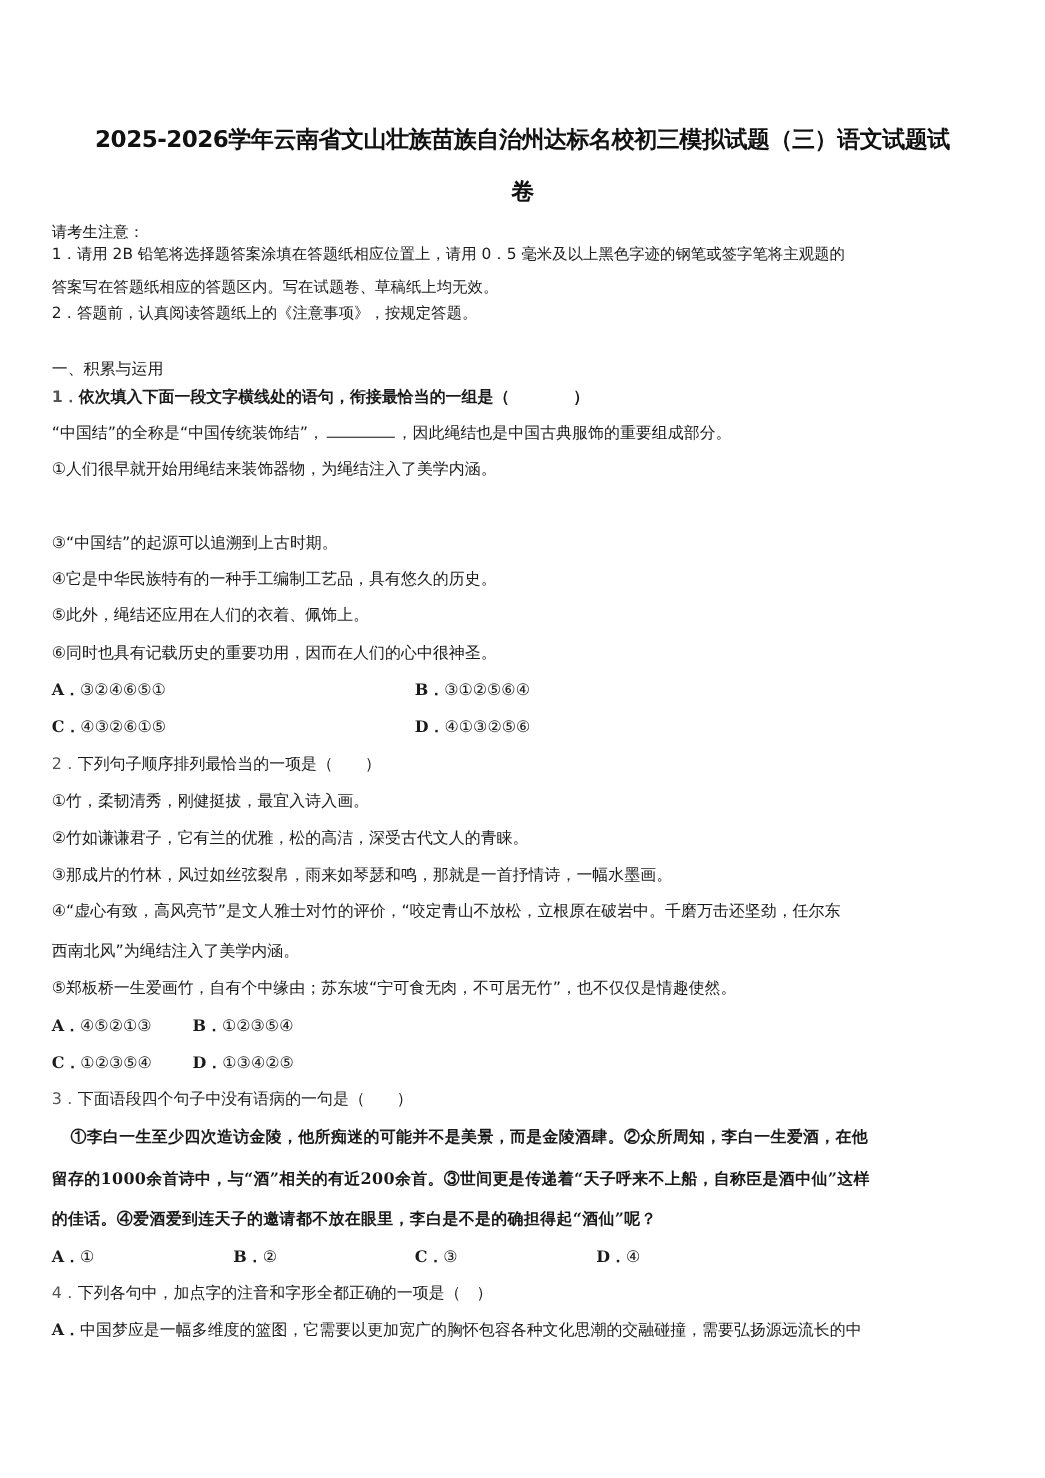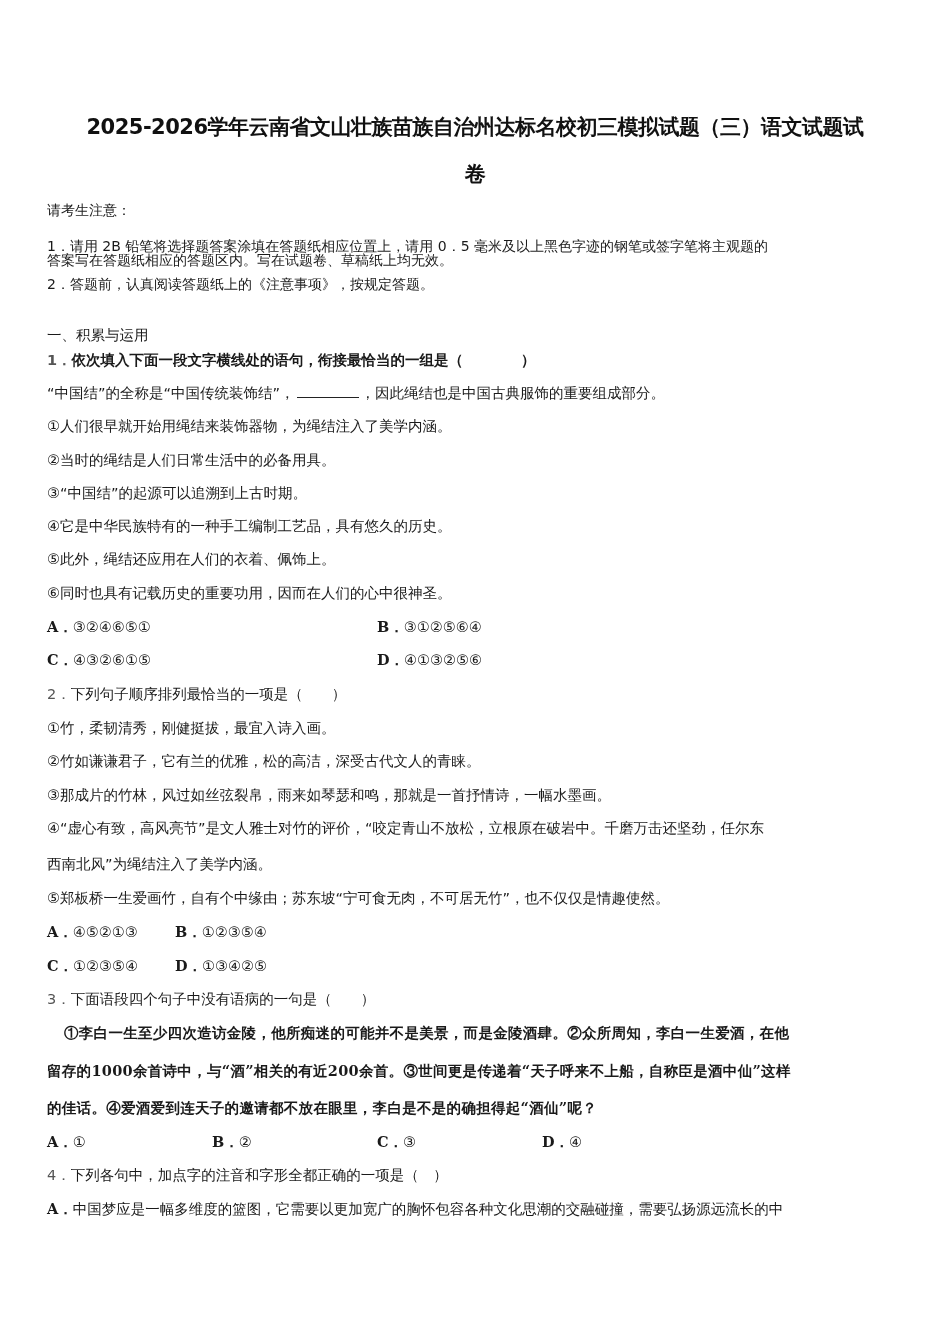--- a/index.html
+++ b/index.html
@@ -21,34 +21,33 @@
   </style>
 </head>
 <body>
 
 <div class="page">
 
   <div class="title" style="top:113px;">2025-2026学年云南省文山壮族苗族自治州达标名校初三模拟试题（三）语文试题试</div>
   <div class="title" style="top:160px;">卷</div>
 
   <div class="line notice" style="top:202px;">请考生注意：</div>
-  <div class="line notice" style="top:238px;">1．请用 2B 铅笔将选择题答案涂填在答题纸相应位置上，请用 0．5 毫米及以上黑色字迹的钢笔或签字笔将主观题的</div>
+  <div class="line notice" style="top:222px;">1．请用 2B 铅笔将选择题答案涂填在答题纸相应位置上，请用 0．5 毫米及以上黑色字迹的钢笔或签字笔将主观题的</div>
   <div class="line notice" style="top:252px;">答案写在答题纸相应的答题区内。写在试题卷、草稿纸上均无效。</div>
   <div class="line notice" style="top:276px;">2．答题前，认真阅读答题纸上的《注意事项》，按规定答题。</div>
 
   <div class="line" style="top:326px;">一、积累与运用</div>
 
   <div class="line" style="top:351px;font-weight:bold;">
     <span class="q-num">1．</span><span>依次填入下面一段文字横线处的语句，衔接最恰当的一组是（　　　　）</span>
   </div>
   <div class="line" style="top:384px;">
     <span>“中国结”的全称是“中国传统装饰结”，</span><span class="blank"></span><span>，因此绳结也是中国古典服饰的重要组成部分。</span>
   </div>
   <div class="line" style="top:417px;">①人们很早就开始用绳结来装饰器物，为绳结注入了美学内涵。</div>
-  <div class="line" style="top:451px;">②当时的绳结是人们日常生活中的必备用具。</div>
   <div class="line" style="top:484px;">③“中国结”的起源可以追溯到上古时期。</div>
   <div class="line" style="top:517px;">④它是中华民族特有的一种手工编制工艺品，具有悠久的历史。</div>
   <div class="line" style="top:550px;">⑤此外，绳结还应用在人们的衣着、佩饰上。</div>
   <div class="line" style="top:584px;">⑥同时也具有记载历史的重要功用，因而在人们的心中很神圣。</div>
 
   <div class="opt" style="left:47px; top:618px;"><span class="opt-label">A．</span><span>③②④⑥⑤①</span></div>
   <div class="opt" style="left:377px; top:618px;"><span class="opt-label">B．</span><span>③①②⑤⑥④</span></div>
   <div class="opt" style="left:47px; top:651px;"><span class="opt-label">C．</span><span>④③②⑥①⑤</span></div>
   <div class="opt" style="left:377px; top:651px;"><span class="opt-label">D．</span><span>④①③②⑤⑥</span></div>
 

